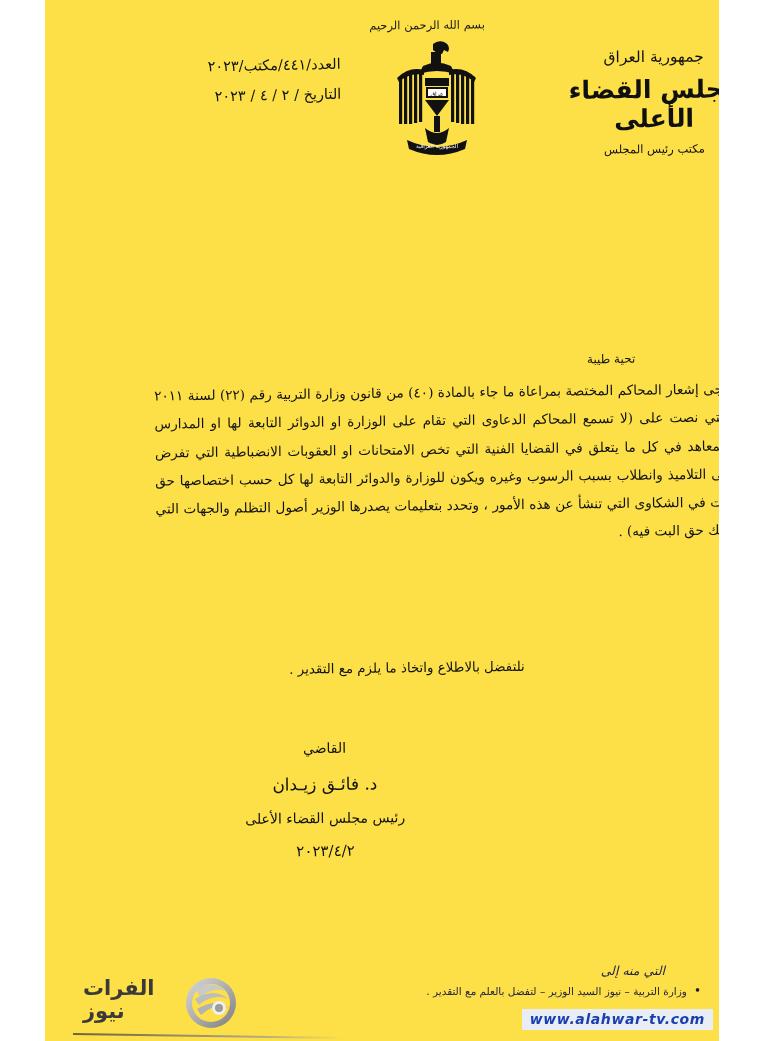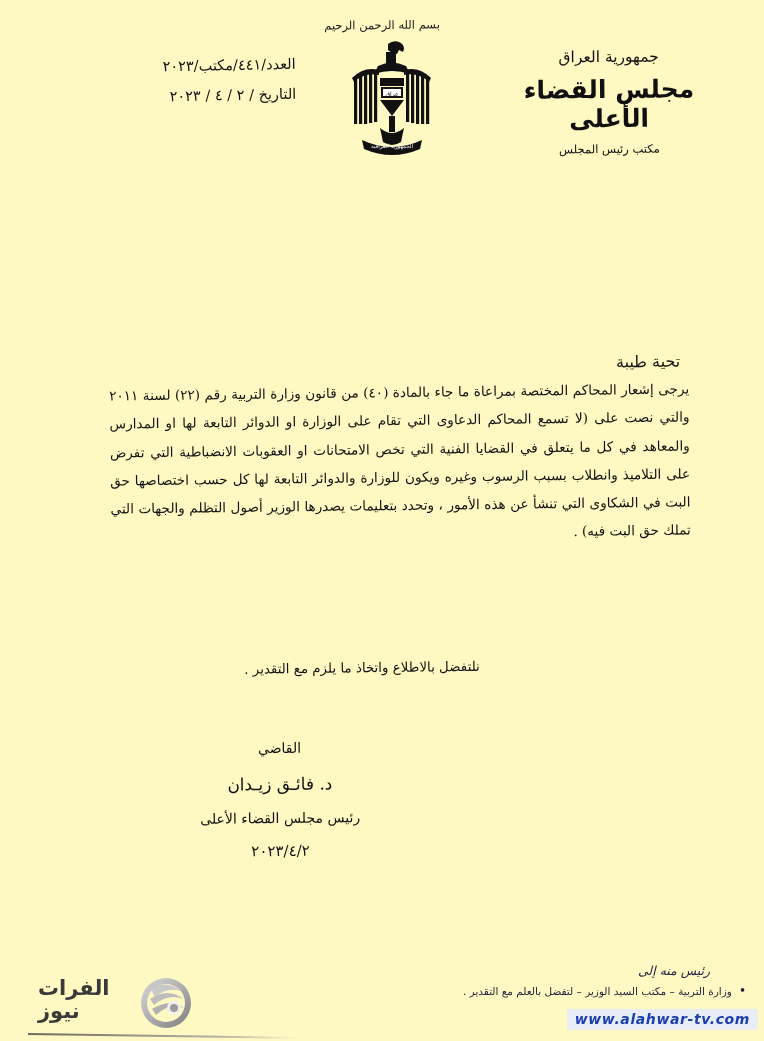--- a/index.html
+++ b/index.html
@@ -6,23 +6,23 @@
   html, body {
     margin: 0;
     padding: 0;
     background: #ffffff;
   }
   body {
     font-family: "DejaVu Sans", "Liberation Sans", sans-serif;
   }
   .page {
     position: relative;
-    width: 764px;
+    width: 674px;
     height: 1041px;
-    background: #fef9c3;
+    background: #fde047;
     overflow: hidden;
     margin: 0 auto;
     color: #0d0d0d;
   }
 
   
   .header {
     position: absolute;
     top: 0;
     left: 0;
@@ -121,21 +121,21 @@
     margin-top: 4px;
     transform: rotate(-0.8deg);
   }
 
   
   .greeting {
     position: absolute;
     top: 352px;
     right: 84px;
     font-family: "DejaVu Serif", "Liberation Serif", serif;
-    font-size: 16px;
+    font-size: 12px;
     letter-spacing: 3px;
     color: #111;
     transform: rotate(-0.7deg);
     text-align: center;
   }
   .body-text {
     position: absolute;
     top: 378px;
     left: 110px;
     width: 580px;
@@ -383,23 +383,23 @@
   <div class="closing">نلتفضل بالاطلاع واتخاذ ما يلزم مع التقدير .</div>
 
   <div class="signature">
     <div class="sig-title">القاضي</div>
     <div class="sig-name">د. فائـق زيـدان</div>
     <div class="sig-role">رئيس مجلس القضاء الأعلى</div>
     <div class="sig-date">٢٠٢٣/٤/٢</div>
   </div>
 
   <div class="cc-block">
-    <div class="cc-title">رئيس منه إلى</div>
+    <div class="cc-title">التي منه إلى</div>
     <ul class="cc-list">
-      <li>وزارة التربية – مكتب السيد الوزير – لتفضل بالعلم مع التقدير .</li>
+      <li>وزارة التربية – نيوز السيد الوزير – لتفضل بالعلم مع التقدير .</li>
     </ul>
   </div>
 
   <div class="logo-wm">
     <div class="logo-text-wrap">
       <div class="logo-ar">الفرات نيوز</div>
       <div class="logo-en-row">
         <span class="logo-sq"></span>
         <span class="logo-en">Alforat News</span>
       </div>

